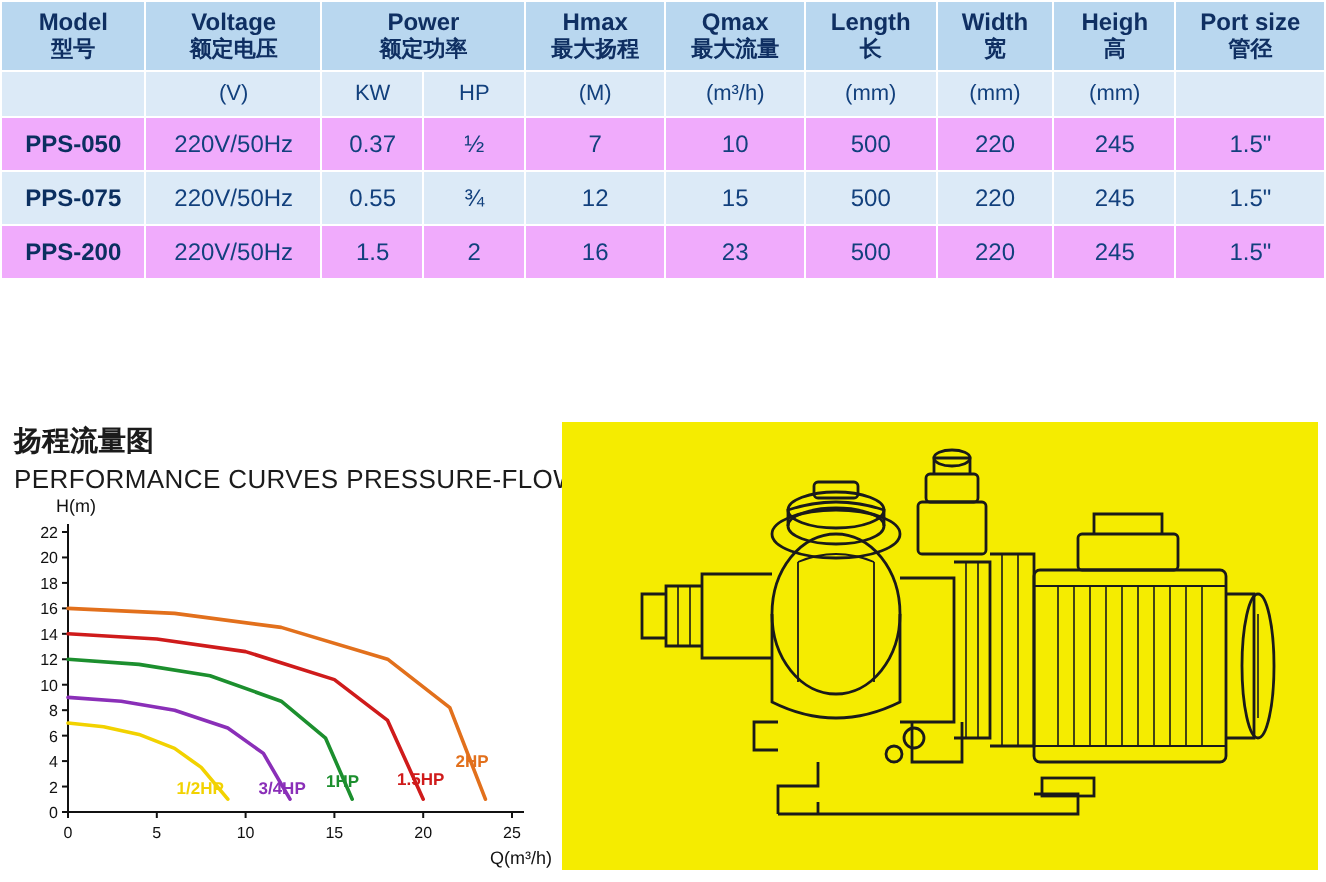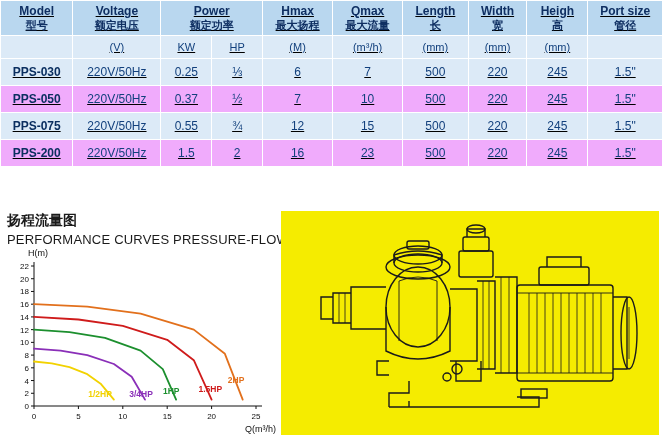--- a/index.html
+++ b/index.html
@@ -1,17 +1,17 @@
 <!DOCTYPE html>
 <html><head>
 <meta charset="utf-8">
 <style>
   html,body{margin:0;padding:0;}
   body{width:663px;height:441px;background:#ffffff;font-family:"Liberation Sans",sans-serif;overflow:hidden;}
-  #root{position:relative;width:663px;height:373px;text-decoration:underline;}
+  #root{position:relative;width:663px;height:373px;}
 
   
   table.spec{border-collapse:collapse;width:663px;table-layout:fixed;}
   table.spec td,table.spec th{border:1px solid #ffffff;text-align:center;vertical-align:middle;}
   .hdr td{background:#b9d7ef;color:#0f2f62;font-weight:bold;font-size:12px;line-height:14px;padding:3px 0;}
   .unitrow td{background:#dceaf7;color:#12407d;font-size:11px;padding:2px 0;height:18px;}
   .datarow td{background:#dceaf7;color:#12407d;font-size:12px;padding:3px 0;height:20px;}
   .datarow td.model{font-weight:bold;color:#0b2f60;}
   .datarow.alt td{background:#f0abfc;}
   .cn{font-size:11px;font-weight:bold;}
@@ -95,32 +95,20 @@
         <td>KW</td>
         <td>HP</td>
         <td>(M)</td>
         <td>(m³/h)</td>
         <td>(mm)</td>
         <td>(mm)</td>
         <td>(mm)</td>
         <td></td>
       </tr>
 
-      <tr class="datarow">
-        <td class="model">PPS-030</td>
-        <td>220V/50Hz</td>
-        <td>0.25</td>
-        <td>⅓</td>
-        <td>6</td>
-        <td>7</td>
-        <td>500</td>
-        <td>220</td>
-        <td>245</td>
-        <td>1.5"</td>
-      </tr>
       <tr class="datarow alt">
         <td class="model">PPS-050</td>
         <td>220V/50Hz</td>
         <td>0.37</td>
         <td>½</td>
         <td>7</td>
         <td>10</td>
         <td>500</td>
         <td>220</td>
         <td>245</td>

